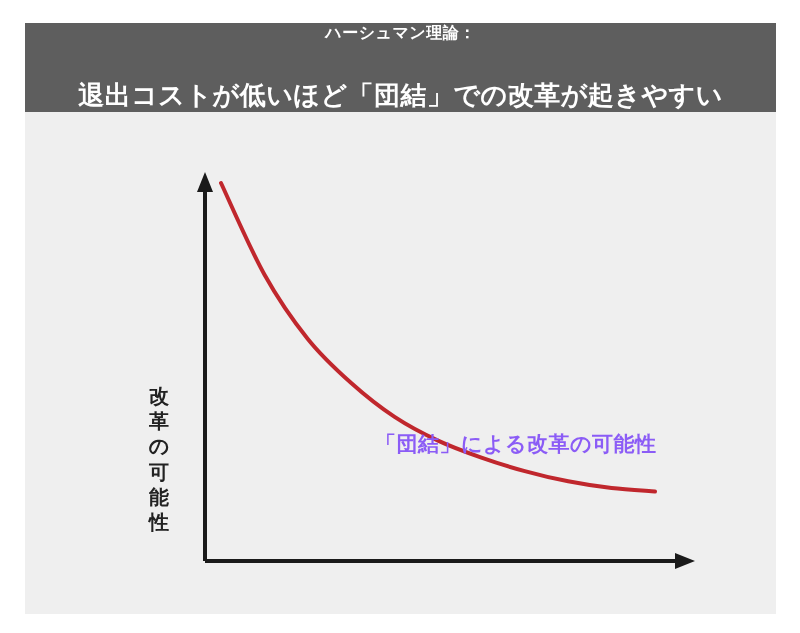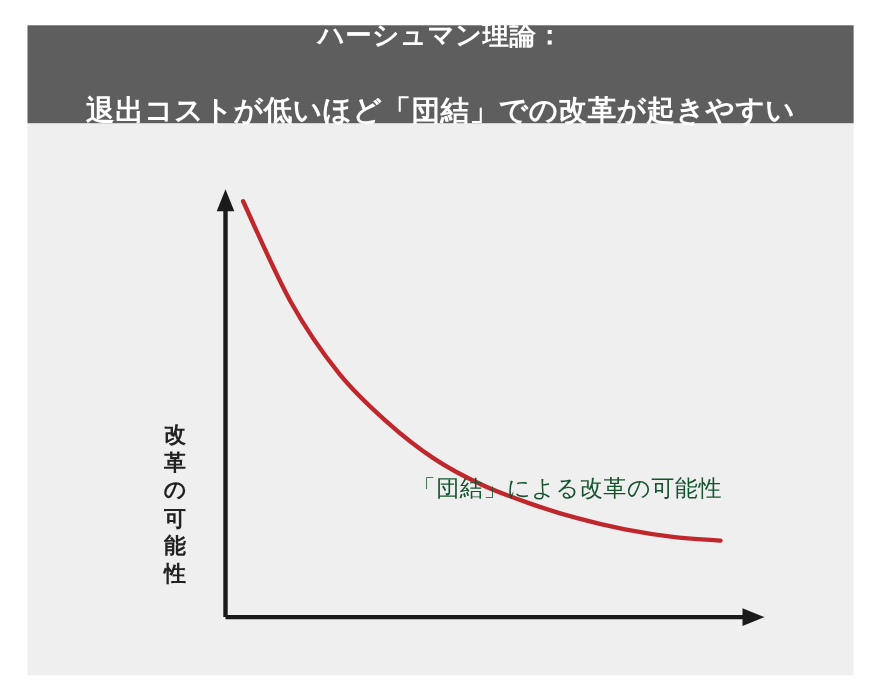--- a/index.html
+++ b/index.html
@@ -36,44 +36,44 @@
     justify-content: center;
     box-sizing: border-box;
   }
   .title-line {
     color: #ffffff;
     font-weight: bold;
     letter-spacing: 0.5px;
     white-space: nowrap;
     line-height: 1.28;
   }
-  #title-line-1 { font-size: 24px; text-align: right; }
+  #title-line-1 { font-size: 16px; text-align: right; }
   #title-line-2 { font-size: 26px; margin-top: 36px; }
 
   #plot-area {
     position: absolute;
     left: 0;
     top: 89px;
     width: 751px;
     height: 502px;
   }
 
   #chart-svg {
     position: absolute;
     left: 0;
     top: 0;
   }
 
   #curve-label {
     position: absolute;
     left: 350px;
     top: 318px;
-    color: #14532d;
+    color: #8b5cf6;
     font-size: 21px;
-    font-weight: normal;
+    font-weight: bold;
     white-space: nowrap;
     letter-spacing: 0.5px;
   }
 
   #y-axis-label {
     position: absolute;
     left: 120px;
     top: 272px;
     width: 28px;
     text-align: center;

